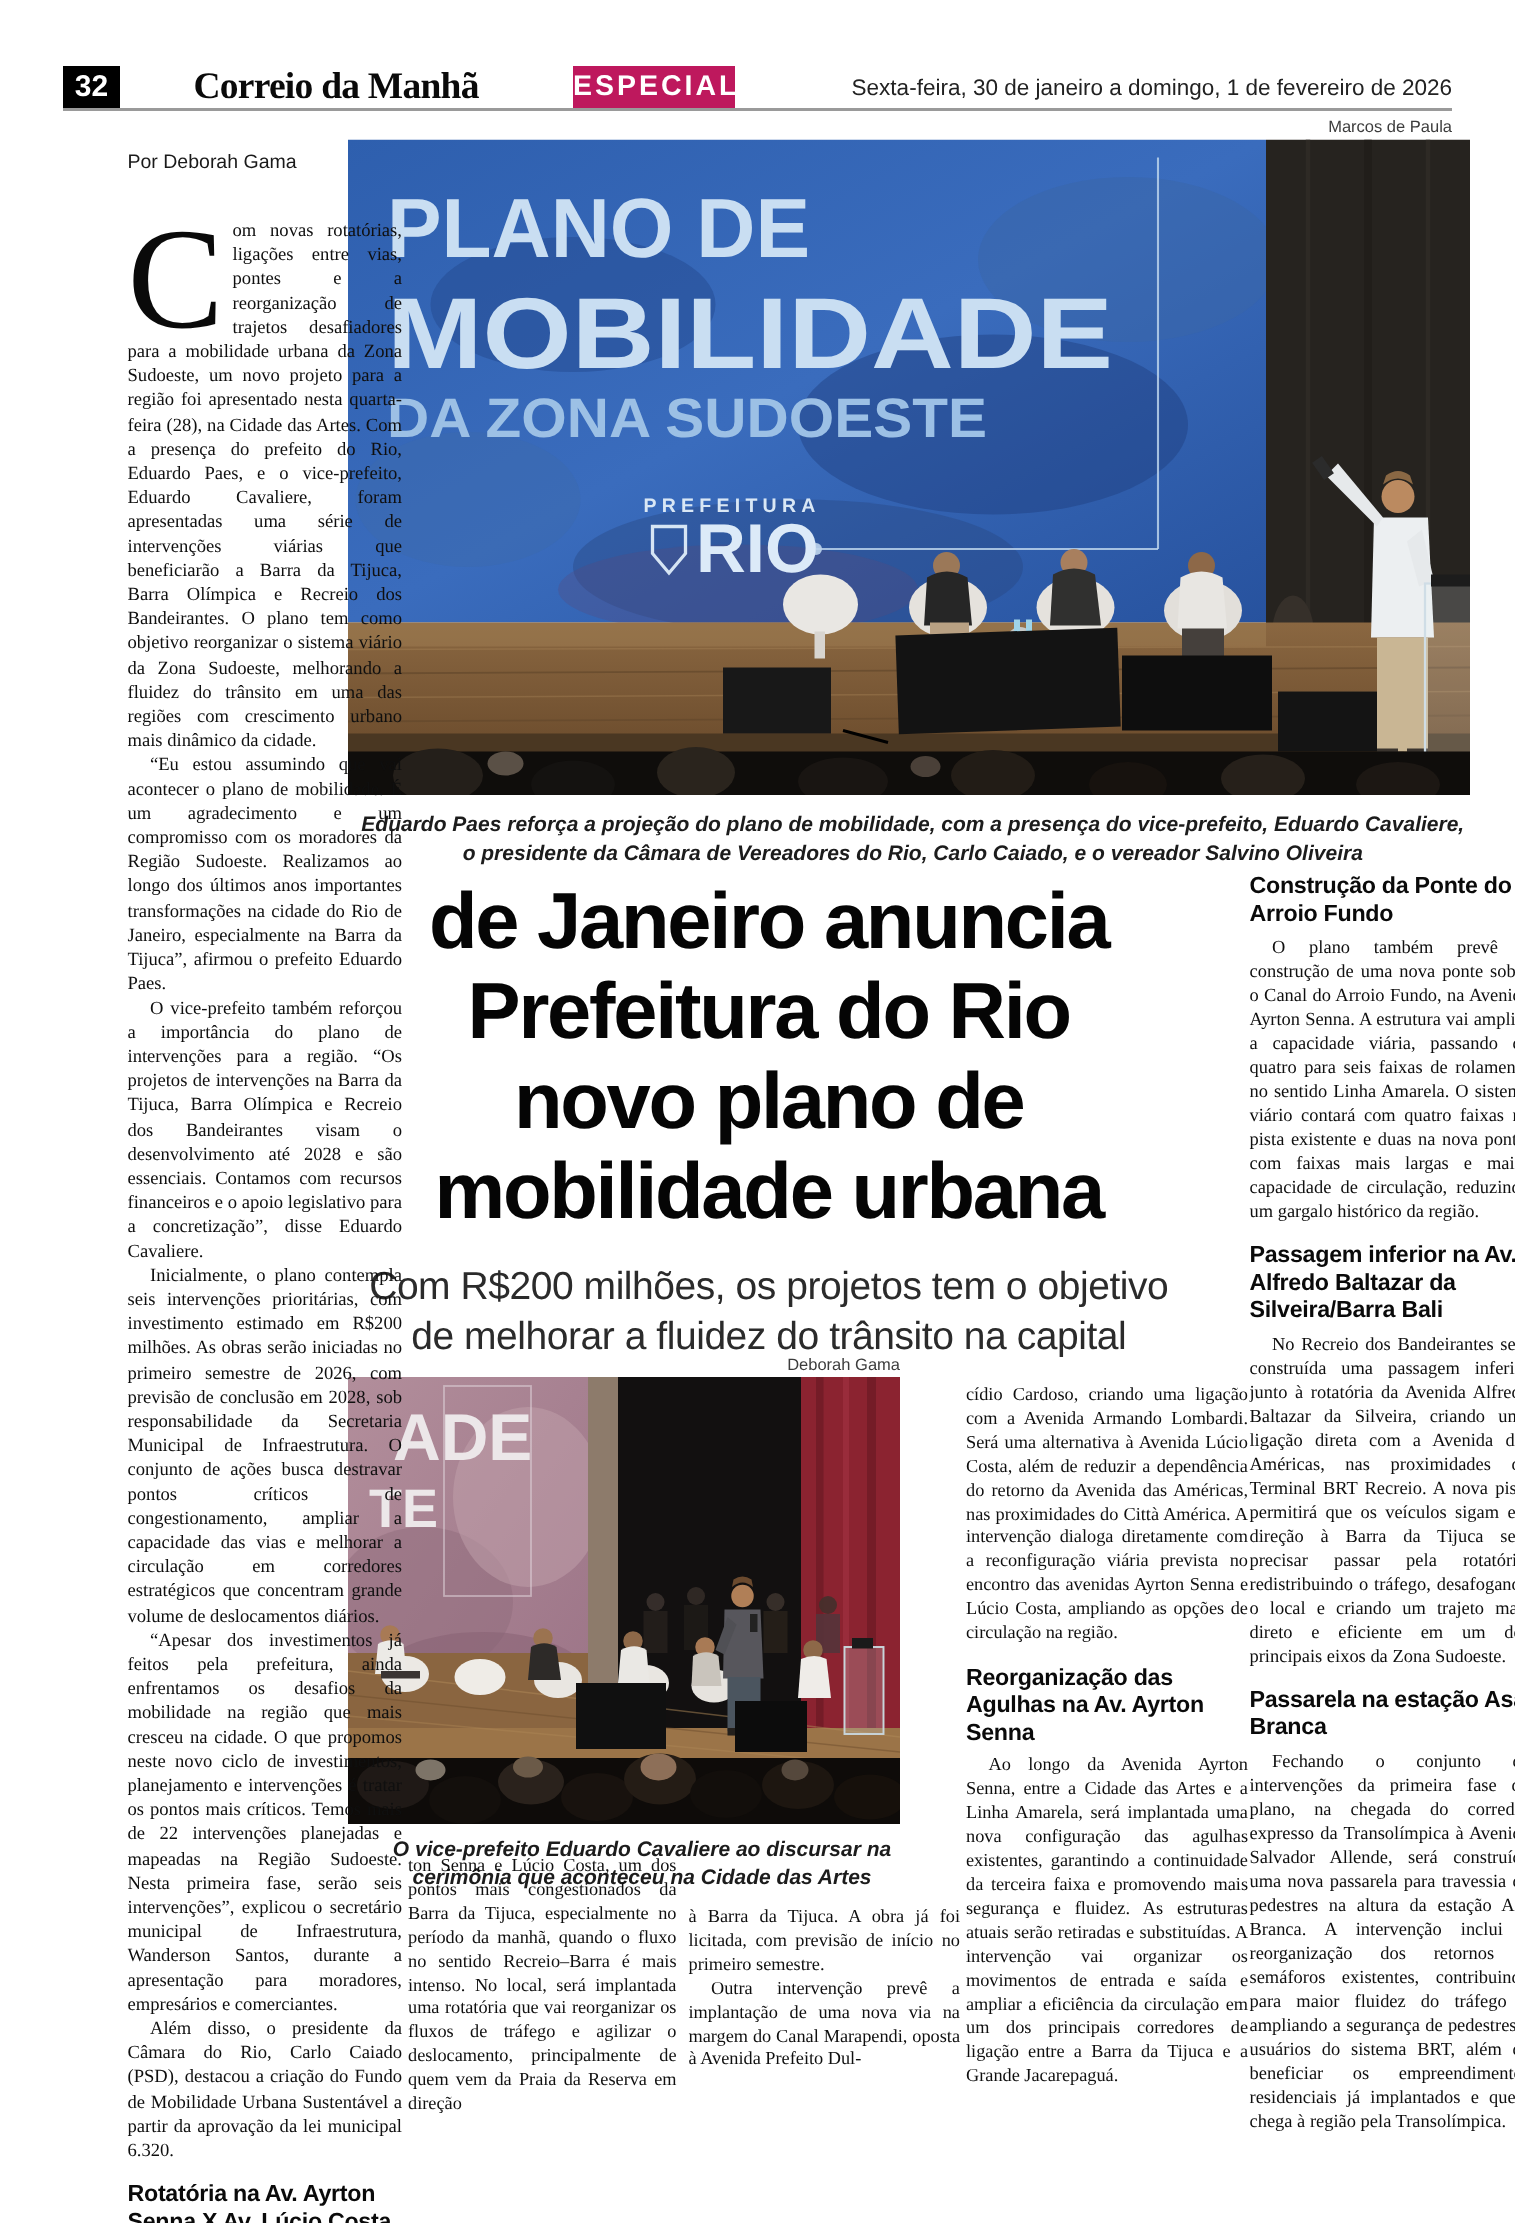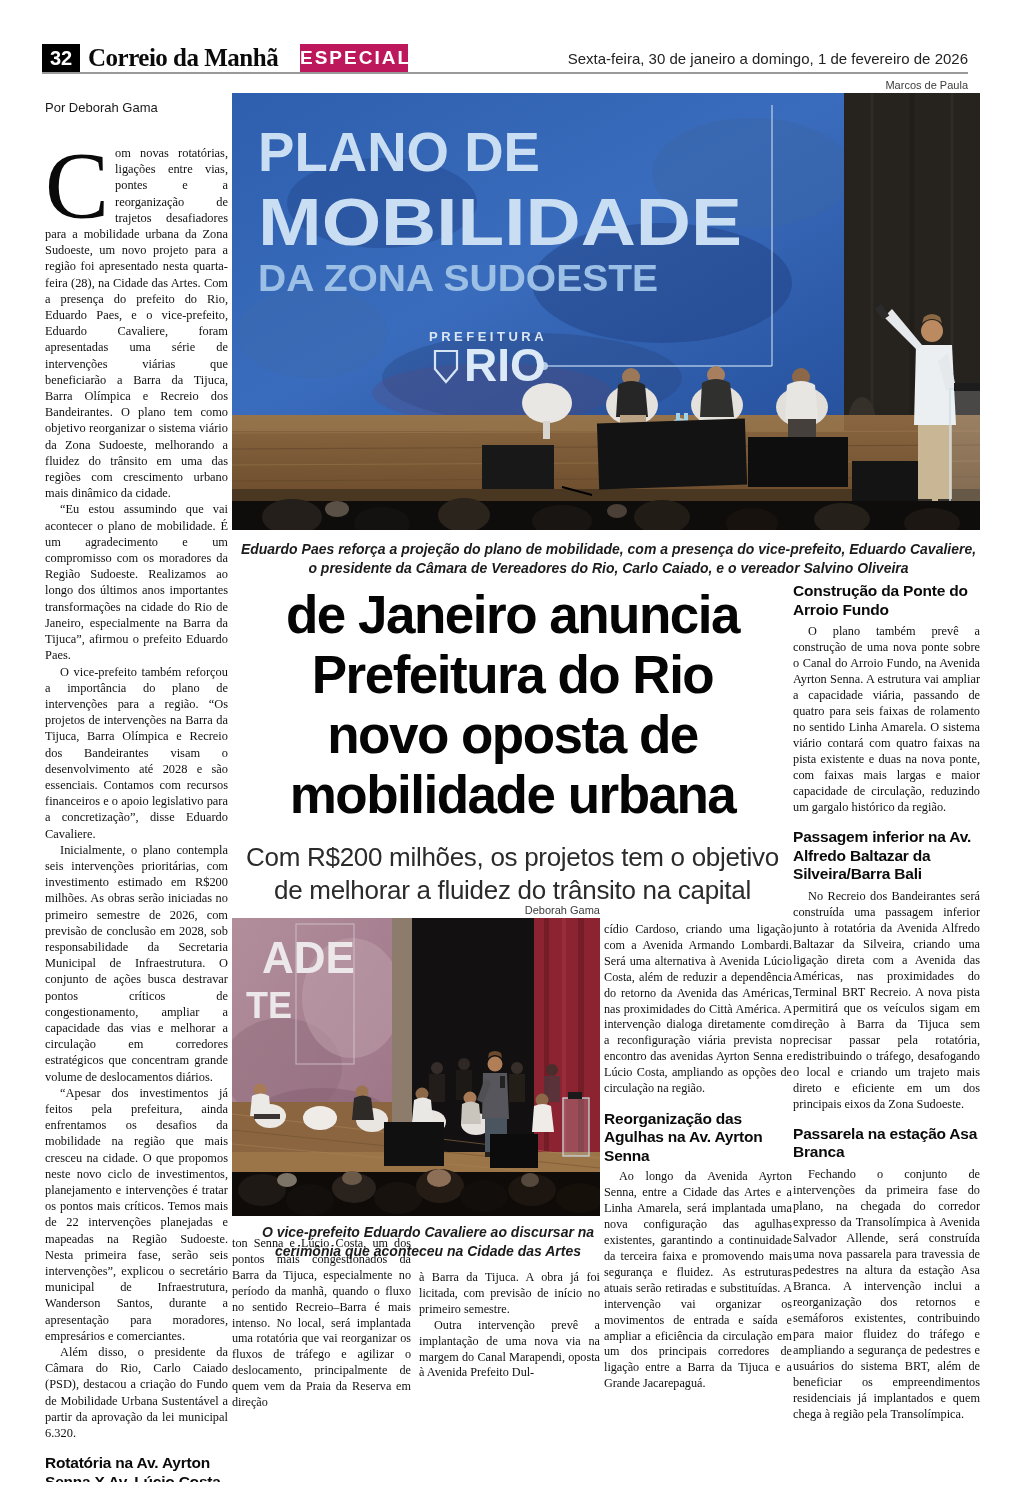--- a/index.html
+++ b/index.html
@@ -5,21 +5,21 @@
   html,body { margin:0; padding:0; background:#e8e8e8; }
   .page {
     position:relative; width:1010px; height:1488px; margin:0 auto;
     background:#ffffff; overflow:hidden;
     font-family:"Liberation Serif", serif; color:#111;
   }
   
   .header {
     position:absolute; top:42px; left:42px; width:926px; height:30px;
     border-bottom:2px solid #9a9a9a;
-    display:flex; align-items:flex-end;
+    display:flex; align-items:flex-end;gap:41px;
   }
   .pagenum-box {
     background:#000; color:#fff; font:bold 20px/28px "Liberation Sans", sans-serif;
     width:38px; height:28px; text-align:center; display:inline-block;
   }
   .masthead {
     font:bold 25px/28px "Liberation Serif", serif; color:#0a0a0a;
     margin-left:8px; letter-spacing:-0.5px; white-space:nowrap; width:212px;
   }
   .section-box {
@@ -49,21 +49,21 @@
   .headline {
     position:absolute; top:585px; left:245px; width:535px; text-align:center;
     font:bold 53px/60px "Liberation Sans", sans-serif; letter-spacing:-1.5px; color:#050505;
   }
   .subhead {
     position:absolute; top:841px; left:240px; width:545px; text-align:center;
     font:26px/33px "Liberation Sans", sans-serif; color:#2b2b2b; letter-spacing:-0.3px;
   }
   
   .col { position:absolute; overflow:hidden; text-align:justify;
-         font:12.4px/16.2px "Liberation Serif", serif; color:#0f0f0f; }
+         font:12.4px/16.2px "Liberation Serif", serif; color:#0f0f0f;margin-left:40px; }
   .col p { margin:0; text-indent:15px; }
   .col p.noindent { text-indent:0; }
   .col-1 { top:96px;  left:45px;  width:183px; height:1386px; }
   .col-2 { top:1236px; left:232px; width:179px; height:214px; font-size:12.2px; line-height:15.9px; }
   .col-3 { top:1270px; left:419px; width:181px; height:214px; font-size:12.2px; line-height:15.9px; }
   .col-4 { top:922px; left:604px; width:188px; height:566px; font-size:12.2px; line-height:15.9px; }
   .col-5 { top:580px; left:793px; width:187px; height:908px; font-size:12.3px; line-height:16px; }
   .byline { font:13px "Liberation Sans", sans-serif; color:#1a1a1a; margin:4px 0 30px; text-align:left; }
   .dropcap {
     float:left; font:96px/78px "Liberation Serif", serif; color:#0a0a0a;
@@ -201,21 +201,21 @@
         <ellipse cx="385" cy="418" rx="10" ry="7" fill="#4a4038"></ellipse>
       </g>
     </svg>
   </div>
 
   <div class="caption caption-1">Eduardo Paes reforça a projeção do plano de mobilidade, com a presença do vice-prefeito, Eduardo Cavaliere, o presidente da Câmara de Vereadores do Rio, Carlo Caiado, e o vereador Salvino Oliveira</div>
 
   <div class="headline">
     <div>de Janeiro anuncia</div>
     <div>Prefeitura do Rio</div>
-    <div>novo oposta de</div>
+    <div>novo plano de</div>
     <div>mobilidade urbana</div>
   </div>
   <div class="subhead">
     <div>Com R$200 milhões, os projetos tem o objetivo</div>
     <div>de melhorar a fluidez do trânsito na capital</div>
   </div>
 
   <div class="photo-credit credit-2">Deborah Gama</div>
 
   <div class="photo2">

